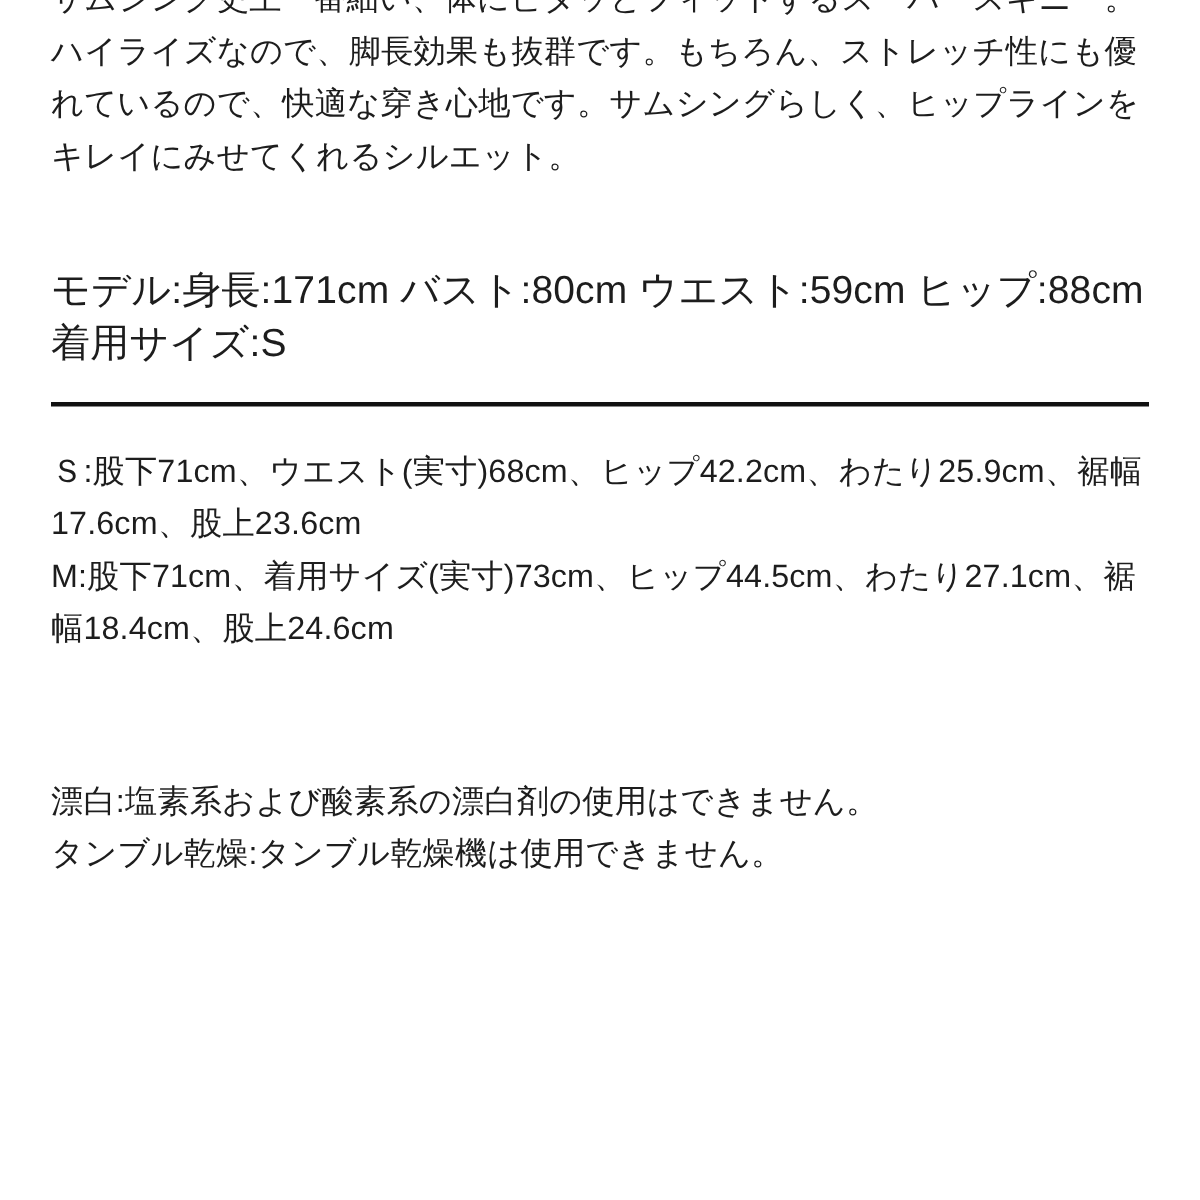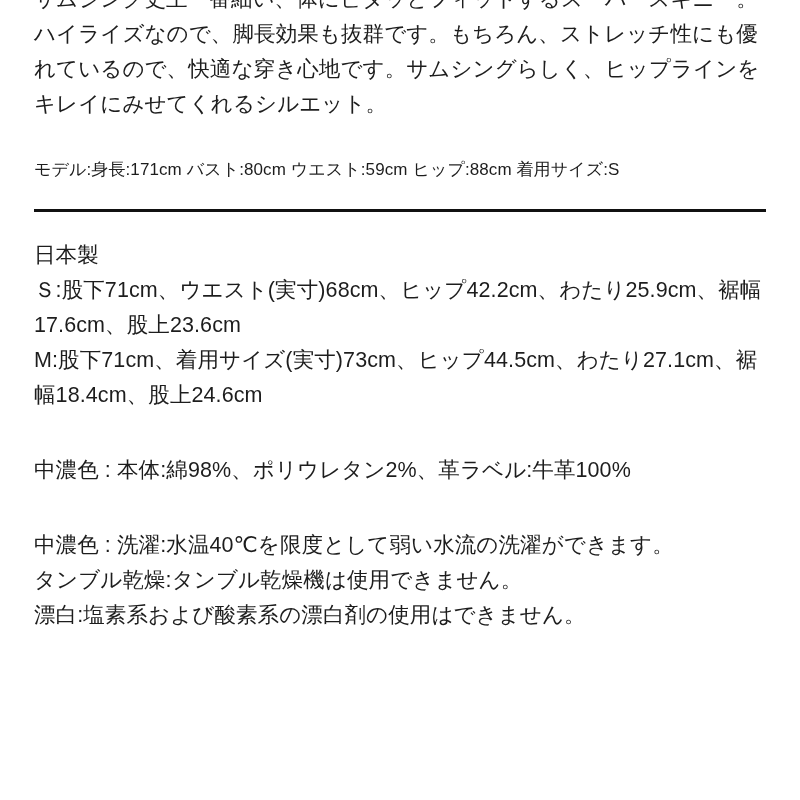--- a/index.html
+++ b/index.html
@@ -36,49 +36,47 @@
   }
   .spacer-md { height: 30px; }
   .spacer-lg { height: 40px; }
   .divider {
     height: 3px;
     background: #111111;
     margin: 22px 0 26px 0;
     width: 100%;
   }
   .model-line {
-    font-size: 17px;
+    font-size: 26px;
     line-height: 35px;
+    margin-top: 24px;
   }
 </style>
 </head>
 <body>
 
 <div class="page">
 
   <div class="block clip-top">サムシング史上一番細い、体にピタッとフィットするスーパースキニー。ハイライズなので、脚長効果も抜群です。もちろん、ストレッチ性にも優れているので、快適な穿き心地です。サムシングらしく、ヒップラインをキレイにみせてくれるシルエット。</div>
 
   <div class="spacer-md"></div>
 
   <div class="block model-line">モデル:身長:171cm バスト:80cm ウエスト:59cm ヒップ:88cm 着用サイズ:S</div>
 
   <div class="divider"></div>
 
-  <div class="block">日本製</div>
 
   <div class="block">Ｓ:股下71cm、ウエスト(実寸)68cm、ヒップ42.2cm、わたり25.9cm、裾幅17.6cm、股上23.6cm</div>
 
   <div class="block">M:股下71cm、着用サイズ(実寸)73cm、ヒップ44.5cm、わたり27.1cm、裾幅18.4cm、股上24.6cm</div>
 
 
   <div class="spacer-lg"></div>
 
-  <div class="block">中濃色 : 本体:綿98%、ポリウレタン2%、革ラベル:牛革100%</div>
 
   <div class="spacer-lg"></div>
 
-  <div class="block">中濃色 : 洗濯:水温40℃を限度として弱い水流の洗濯ができます。</div>
+
+  <div class="block">漂白:塩素系および酸素系の漂白剤の使用はできません。</div>
 
   <div class="block">タンブル乾燥:タンブル乾燥機は使用できません。</div>
-
-  <div class="block">漂白:塩素系および酸素系の漂白剤の使用はできません。</div>
 
 </div>
 
 </body></html>

